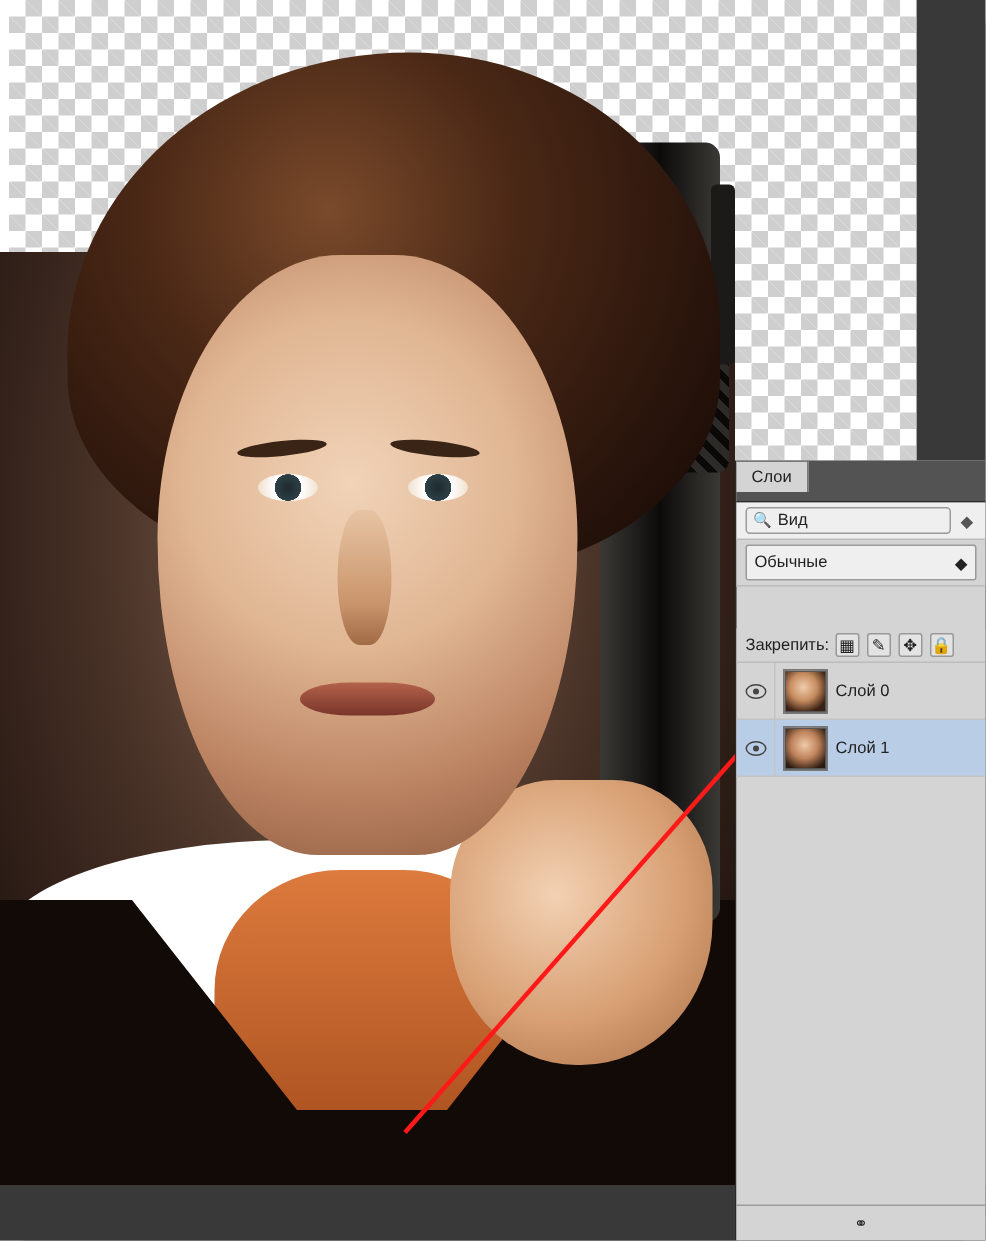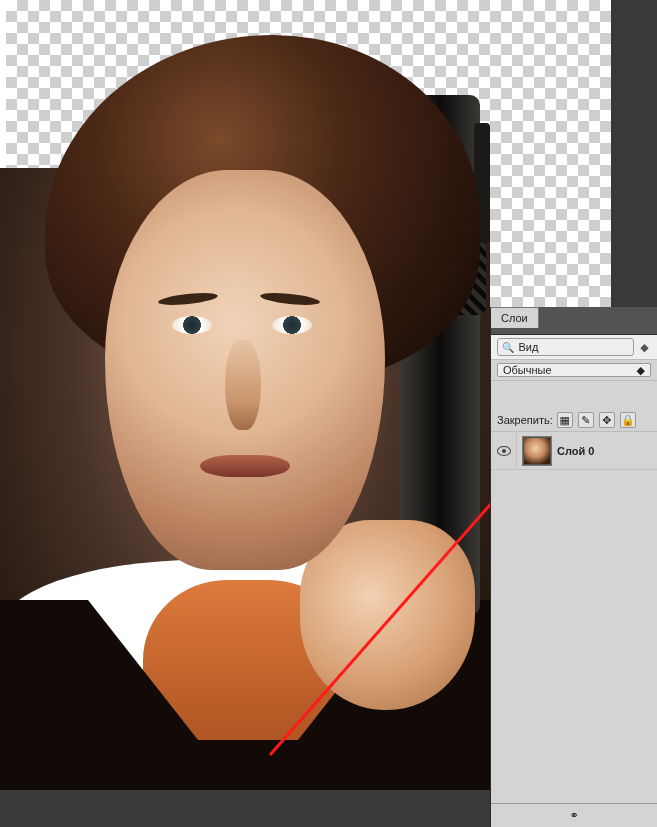--- a/index.html
+++ b/index.html
@@ -47,27 +47,27 @@
 .tabs-rest{flex:1;background:#535353;}
 .panel-menu{height:7px;background:#535353;border-bottom:1px solid #2b2b2b;}
 
 .row{display:flex;align-items:center;padding:3px 6px;border-bottom:1px solid #bcbcbc;gap:4px;}
 .search{background:#efefef;}
 .search-field{flex:1;display:flex;align-items:center;height:18px;background:#efefef;border:1px solid #9a9a9a;border-radius:3px;padding:0 4px;gap:4px;color:#666;}
 .dd{width:13px;text-align:center;color:#555;}
 .glass{font-size:10px;}
 
 .blend{background:#d4d4d4;}
-.blend-select{flex:1;height:14px;background:#efefef;border:1px solid #9a9a9a;border-radius:2px;padding:0 5px;display:flex;align-items:center;justify-content:space-between;}
+.blend-select{flex:1;height:24px;background:#efefef;border:1px solid #9a9a9a;border-radius:2px;padding:0 5px;display:flex;align-items:center;justify-content:space-between;}
 
 .lock{background:#d4d4d4;font-size:10px;margin-top:28px;}
 .lock-icons{display:flex;gap:5px;align-items:center;}
 .lock-btn{width:16px;height:16px;display:flex;align-items:center;justify-content:center;border:1px solid #999;background:#e3e3e3;border-radius:2px;}
 
-.layers{flex:1;background:#d4d4d4;overflow:auto;font-weight:bold;}
+.layers{flex:1;background:#d4d4d4;overflow:auto;}
 .layer{display:flex;align-items:center;height:38px;border-bottom:1px solid #c3c3c3;}
 .layer.selected{background:#b9cee6;}
 .vis{width:26px;height:38px;display:flex;align-items:center;justify-content:center;border-right:1px solid #c3c3c3;}
 .eye-icon{width:14px;height:10px;border-radius:50%;border:1px solid #444;position:relative;}
 .eye-icon::after{content:"";position:absolute;left:4px;top:2px;width:4px;height:4px;border-radius:50%;background:#444;}
 .thumb{width:30px;height:30px;margin:0 5px;border:1px solid #777;background:#fff;box-shadow:0 0 0 1px #555 inset;position:relative;overflow:hidden;}
 .thumb.t0{background:radial-gradient(circle at 45% 40%,#f0cdab 0%,#c68b5f 40%,#3b2113 75%);}
 .thumb.t1{background:radial-gradient(circle at 48% 42%,#efcba8 0%,#be815a 42%,#2a1a10 80%);}
 .lname{flex:1;}
 
@@ -153,20 +153,27 @@
     </div>
 
     <div class="layers">
       <div class="layer">
         <div class="vis">
             <span class="eye-icon"></span>
           </div>
         <div class="thumb t0"></div>
         <span class="lname">Слой 0</span>
       </div>
+      <div class="layer selected">
+        <div class="vis">
+            <span class="eye-icon"></span>
+          </div>
+        <div class="thumb t1"></div>
+        <span class="lname">Слой 1</span>
+      </div>
     </div>
 
     <div class="footer">
       <div class="ficon">
           <span>⚭</span>
         </div>
     </div>
   </div>
 
 </div>

